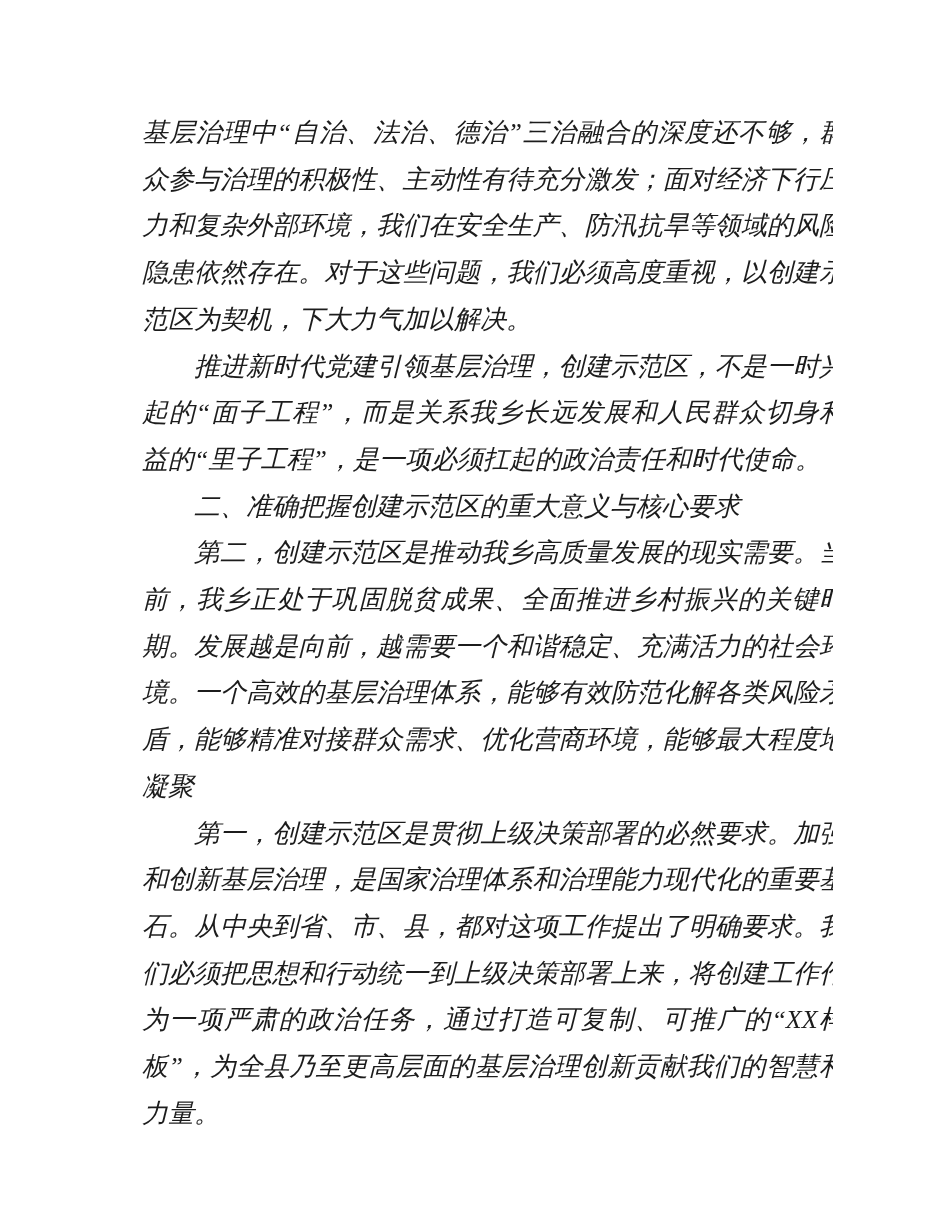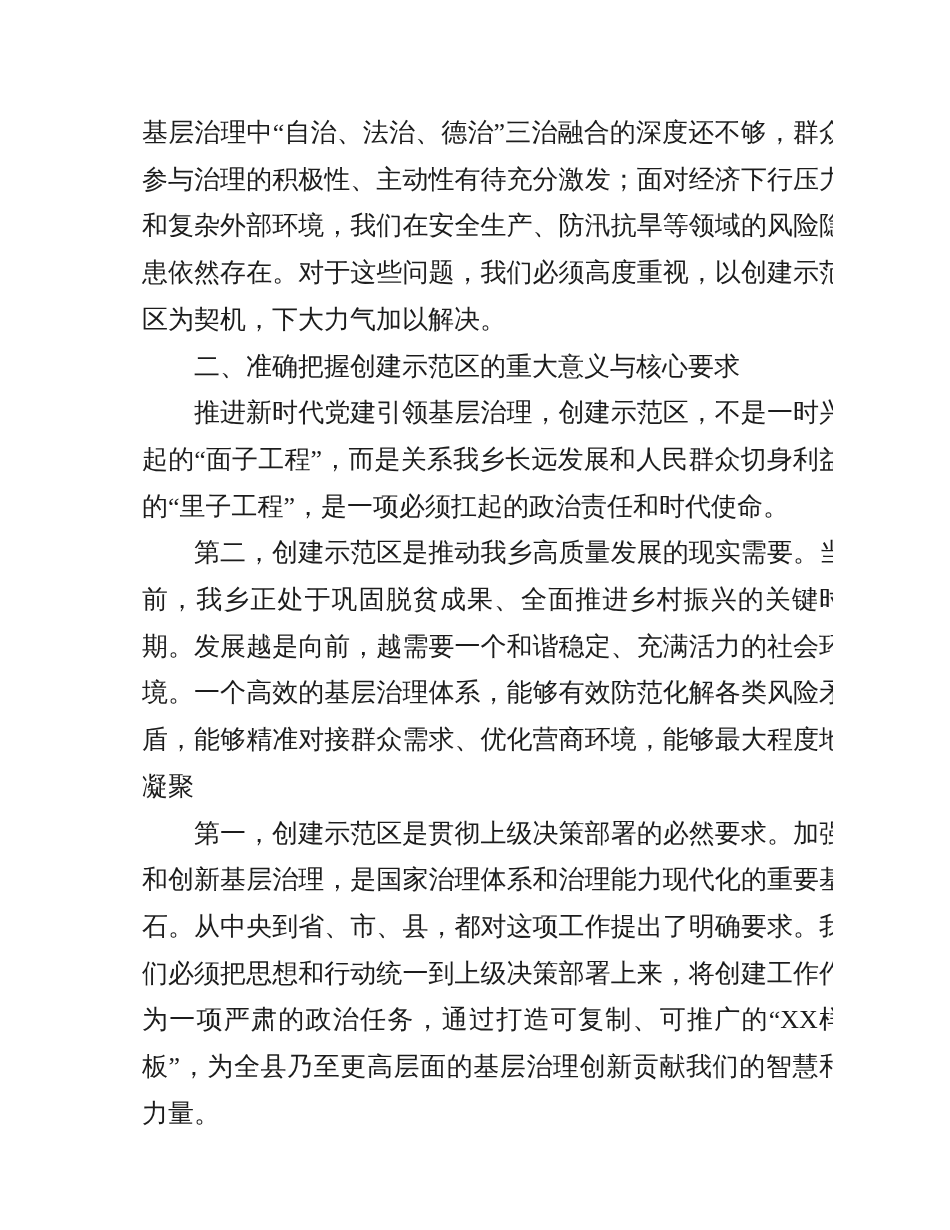--- a/index.html
+++ b/index.html
@@ -11,20 +11,21 @@
     height: 1230px;
     background: #ffffff;
     font-family: "Liberation Serif", "DejaVu Serif", serif;
   }
   .page {
     position: relative;
     width: 833px;
     height: 1230px;
     background: #ffffff;
     overflow: hidden;
+    font-style: italic;
   }
   .text-block {
     position: absolute;
     left: 142px;
     top: 110px;
     width: 703px;
     color: #1c1c1c;
     font-size: 26px;
     line-height: 46.7px;
     letter-spacing: 0px;
@@ -43,18 +44,18 @@
     
     font-weight: normal;
   }
 </style>
 </head>
 <body>
 
 <div class="page">
   <div class="text-block">
     <p class="para no-indent">基层治理中“自治、法治、德治”三治融合的深度还不够，群众参与治理的积极性、主动性有待充分激发；面对经济下行压力和复杂外部环境，我们在安全生产、防汛抗旱等领域的风险隐患依然存在。对于这些问题，我们必须高度重视，以创建示范区为契机，下大力气加以解决。</p>
+    <p class="para">推进新时代党建引领基层治理，创建示范区，不是一时兴起的“面子工程”，而是关系我乡长远发展和人民群众切身利益的“里子工程”，是一项必须扛起的政治责任和时代使命。</p>
     <p class="para heading">二、准确把握创建示范区的重大意义与核心要求</p>
-    <p class="para">推进新时代党建引领基层治理，创建示范区，不是一时兴起的“面子工程”，而是关系我乡长远发展和人民群众切身利益的“里子工程”，是一项必须扛起的政治责任和时代使命。</p>
     <p class="para">第二，创建示范区是推动我乡高质量发展的现实需要。当前，我乡正处于巩固脱贫成果、全面推进乡村振兴的关键时期。发展越是向前，越需要一个和谐稳定、充满活力的社会环境。一个高效的基层治理体系，能够有效防范化解各类风险矛盾，能够精准对接群众需求、优化营商环境，能够最大程度地凝聚</p>
     <p class="para">第一，创建示范区是贯彻上级决策部署的必然要求。加强和创新基层治理，是国家治理体系和治理能力现代化的重要基石。从中央到省、市、县，都对这项工作提出了明确要求。我们必须把思想和行动统一到上级决策部署上来，将创建工作作为一项严肃的政治任务，通过打造可复制、可推广的“XX样板”，为全县乃至更高层面的基层治理创新贡献我们的智慧和力量。</p>
   </div>
 </div>
 
 </body></html>

